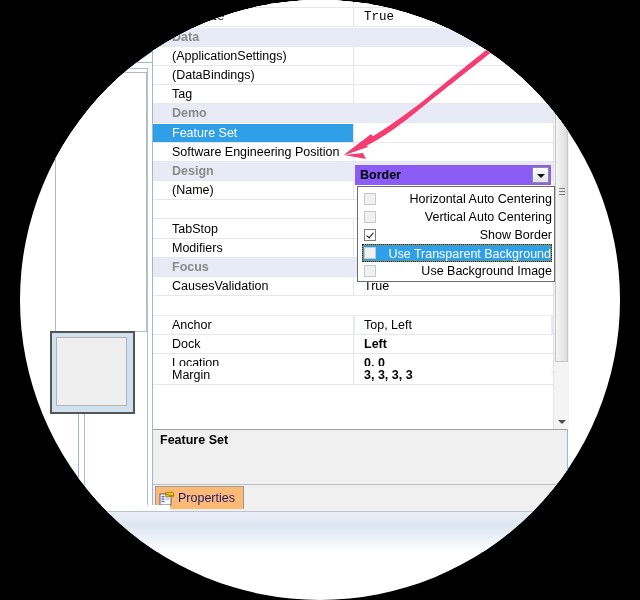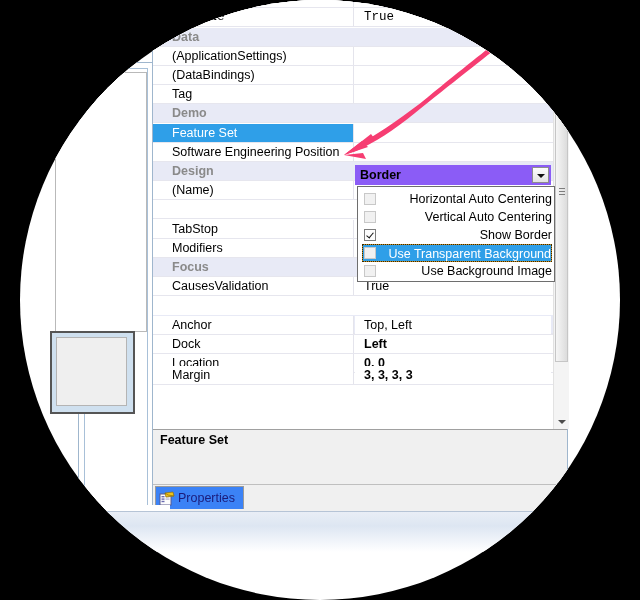--- a/index.html
+++ b/index.html
@@ -174,21 +174,21 @@
   
   .tabstrip{
     position:absolute;left:153px;top:484px;width:414px;height:26px;
     background:#f0f0f0;border-top:1px solid #bfbfbf;box-sizing:border-box;
   }
   .tab{
     position:absolute;top:1px;height:23px;line-height:23px;
     font-size:12.5px;box-sizing:border-box;padding-left:22px;padding-right:8px;
     border:1px solid #aeaeae;border-bottom:none;white-space:nowrap;
   }
-  .tab.active{left:2px;background:#3b82f6;color:#1b1b7a;border-color:#9a9a9a;}
+  .tab.active{left:2px;background:#fdba74;color:#1b1b7a;border-color:#9a9a9a;}
   .tab.inactive{left:82px;background:#f2f2f2;color:#7a7a8a;}
 
   .ticon{position:absolute;left:3px;top:4px;width:16px;height:16px;}
 
   
   .botstrip{
     position:absolute;left:0px;top:511px;width:660px;height:40px;
     background:linear-gradient(#e9eef6 0%,#dde6f2 35%,#ffffff 100%);
     border-top:1px solid #b6c4d6;
   }

